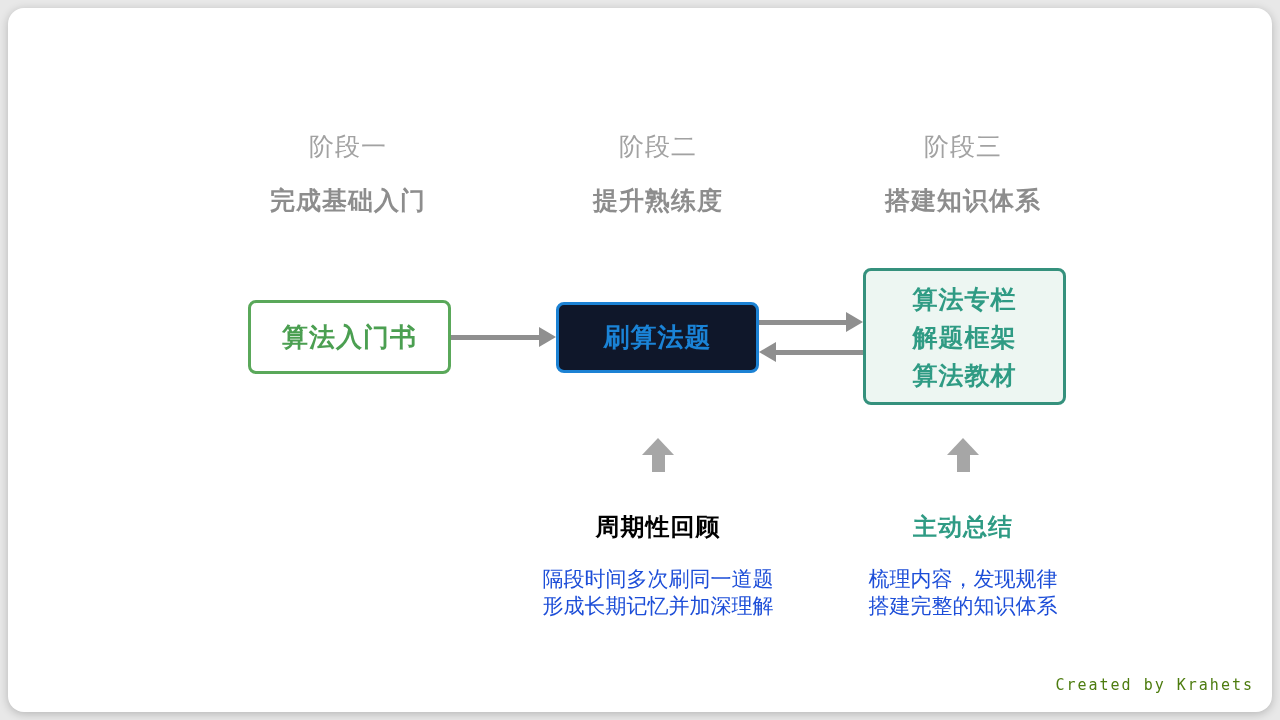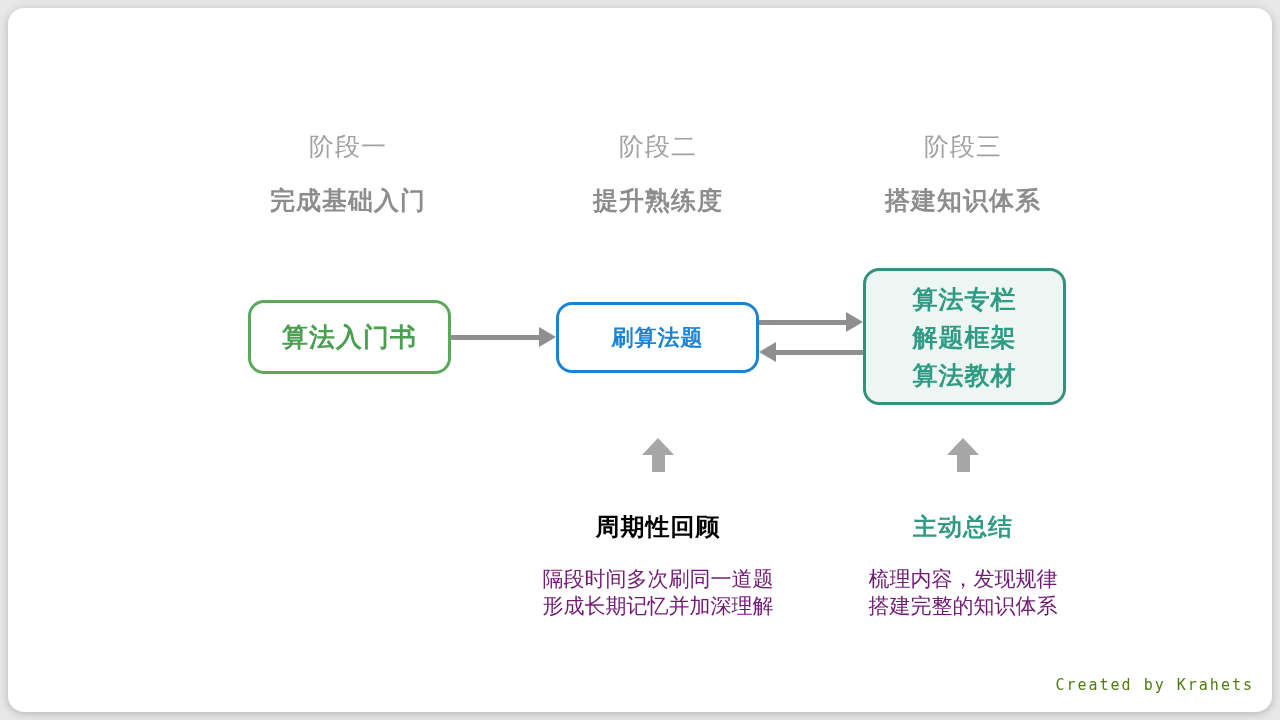--- a/index.html
+++ b/index.html
@@ -46,41 +46,41 @@
     color: #8d8d8d;
     letter-spacing: 1px;
   }
   #stage-1 { left: 180px; top: 130px; }
   #stage-2 { left: 490px; top: 130px; }
   #stage-3 { left: 795px; top: 130px; }
 
   
   .flow-box {
     position: absolute;
-    border-radius: 16px;
+    border-radius: 8px;
     display: flex;
     flex-direction: column;
     align-items: center;
     justify-content: center;
     font-weight: 700;
     letter-spacing: 1px;
   }
   #box-book {
     left: 230px; top: 300px; width: 203px; height: 74px;
     border: 3px solid #5aa85a;
     background: #ffffff;
     color: #4b9f51;
     font-size: 26px;
   }
   #box-practice {
     left: 538px; top: 302px; width: 203px; height: 71px;
     border: 3px solid #1c82d4;
-    background: #ffffff;
+    background: #0f172a;
     color: #1a83d6;
-    font-size: 22px;
+    font-size: 26px;
   }
   #box-resources {
     left: 845px; top: 268px; width: 203px; height: 137px;
     border: 3px solid #35917d;
     background: #edf6f2;
     color: #2f9b84;
     font-size: 25px;
     line-height: 38px;
   }
 
@@ -134,21 +134,21 @@
     letter-spacing: 1px;
   }
   #annotation-review  { left: 480px; top: 511px; }
   #annotation-summary { left: 785px; top: 511px; }
   #annotation-review .annotation-title  { color: #000000; }
   #annotation-summary .annotation-title { color: #2f9b84; }
   .annotation-desc {
     margin-top: 22px;
     font-size: 21px;
     line-height: 27px;
-    color: #701a75;
+    color: #1d4ed8;
   }
 
   
   .credit {
     position: absolute;
     right: 44px; top: 676px;
     font-family: "DejaVu Sans Mono", "Liberation Mono", monospace;
     font-size: 15px;
     letter-spacing: 2px;
     color: #4d7c0f;

